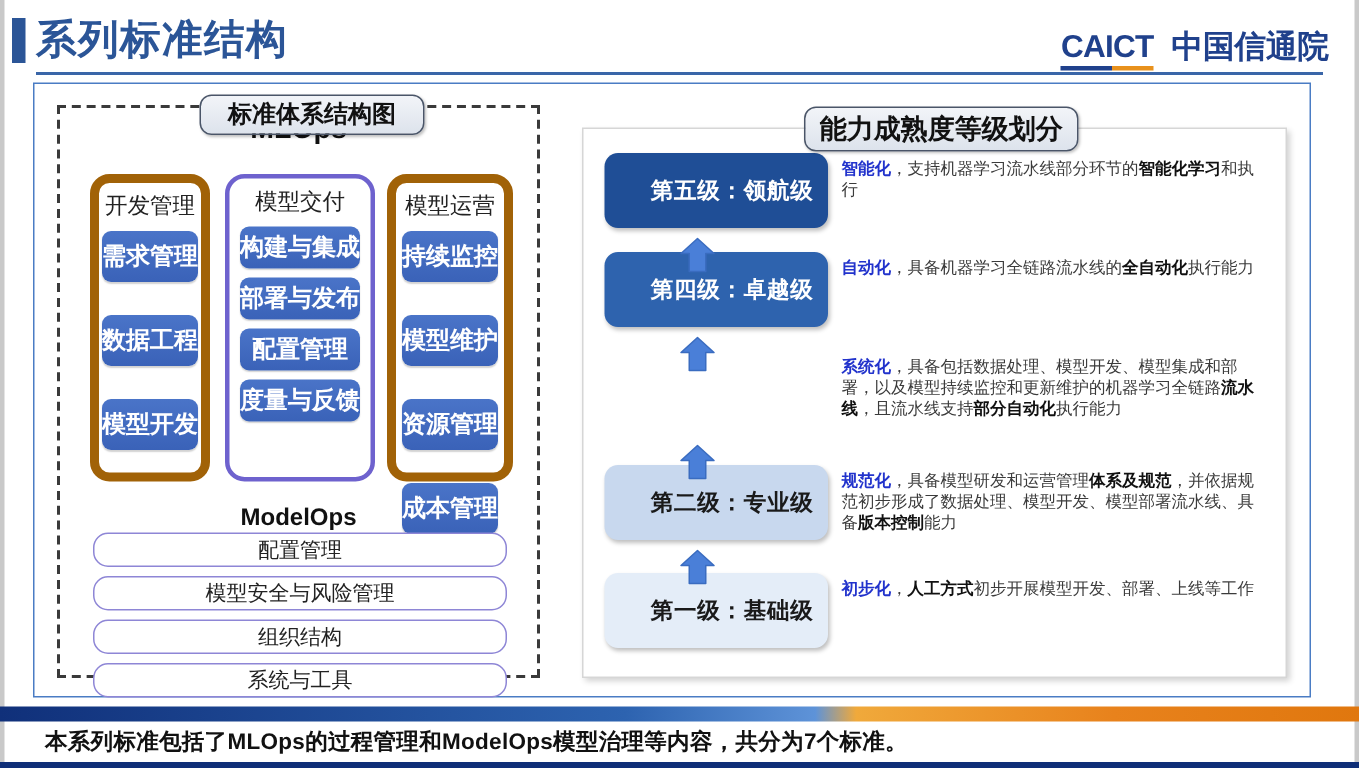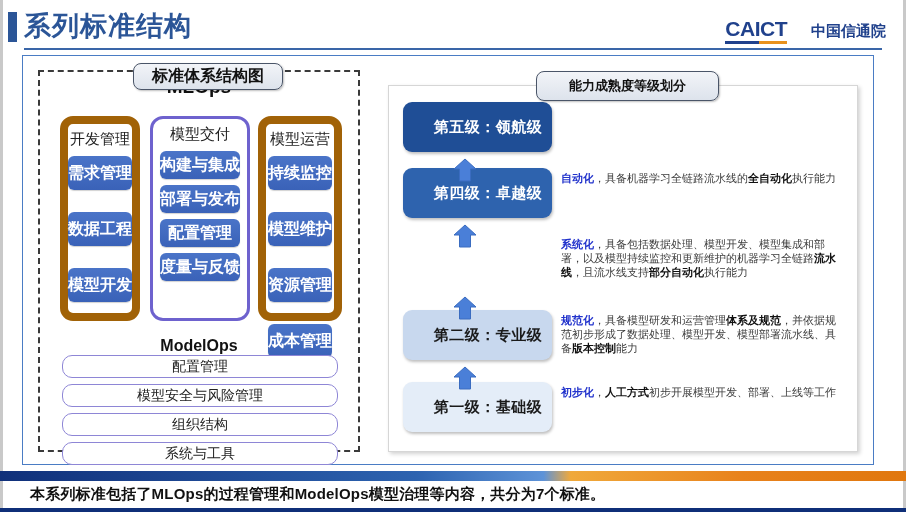--- a/index.html
+++ b/index.html
@@ -29,21 +29,21 @@
   }
   .logo-caict{
     font-size:21px;font-weight:bold;color:#20418C;
     letter-spacing:-0.5px;position:relative;padding-bottom:3px;
   }
   .logo-caict .ul{
     position:absolute;left:0;bottom:0;width:100%;height:3px;
     background:linear-gradient(to right,#20418C 0 55%,#E8911C 55% 100%);
   }
   .logo-cn{
-    font-size:15px;font-weight:bold;color:#20418C;margin-left:24px;
+    font-size:21px;font-weight:bold;color:#20418C;margin-left:12px;
     letter-spacing:0px;
   }
   .header-rule{
     position:absolute;left:24px;top:48px;width:858px;height:2px;
     background:#3A66A8;
   }
 
   
   .content-frame{
     position:absolute;left:22px;top:55px;width:852px;height:410px;
@@ -63,35 +63,35 @@
     position:absolute;
     background:linear-gradient(to bottom,#F2F4F8 0%,#DDE3EC 100%);
     border:1.8px solid #4A5568;
     border-radius:8px;
     font-weight:bold;color:#111;
     display:flex;align-items:center;justify-content:center;
     box-shadow:1px 1px 2px rgba(0,0,0,.25);
     z-index:5;
   }
   #badge-left{ left:133px;top:63px;width:148px;height:25px;font-size:16px;}
-  #badge-right{ left:536px;top:71px;width:181px;height:28px;font-size:13px;}
+  #badge-right{ left:536px;top:71px;width:181px;height:28px;font-size:18px;}
 
   .mlops-title{
     position:absolute;left:38px;top:76px;width:322px;
     text-align:center;font-size:19px;font-weight:bold;color:#111;
   }
   .modelops-title{
     position:absolute;left:38px;top:337px;width:322px;
     text-align:center;font-size:16px;font-weight:bold;color:#111;
   }
 
   
   .col{
     position:absolute;top:116px;height:205px;
-    border:8px solid #a16207;border-radius:13px;
+    border:6px solid #a16207;border-radius:13px;
     background:#fff;box-sizing:border-box;
   }
   .col.mid{ border:3px solid #6E62CE; }
   #col0{ left:60px;width:80px;}
   #col1{ left:150px;width:100px;}
   #col2{ left:258px;width:84px;}
   .col-head{
     position:absolute;left:0;top:6px;width:100%;
     text-align:center;font-size:15px;color:#222;font-weight:500;
   }
@@ -226,20 +226,21 @@
 <div class="modelops-title">ModelOps</div>
 <div class="mo-rows">
   <div class="mo-row">配置管理</div>
   <div class="mo-row">模型安全与风险管理</div>
   <div class="mo-row">组织结构</div>
   <div class="mo-row">系统与工具</div>
 </div>
 
 <div class="right-panel" id="maturity-panel">
     <div class="lvl-box" style="top: 16px; background: rgb(31, 78, 150); color: rgb(255, 255, 255);">第五级：领航级</div>
+    <div class="lvl-desc" style="top: 20px;"><b class="kw">智能化</b>，支持机器学习流水线部分环节的<b class="em">智能化学习</b>和执行</div>
     <div class="lvl-box" style="top: 82px; background: rgb(46, 99, 174); color: rgb(255, 255, 255);">第四级：卓越级</div>
     <div class="lvl-desc" style="top: 86px;"><b class="kw">自动化</b>，具备机器学习全链路流水线的<b class="em">全自动化</b>执行能力</div>
     <div class="lvl-desc" style="top: 152px;"><b class="kw">系统化</b>，具备包括数据处理、模型开发、模型集成和部署，以及模型持续监控和更新维护的机器学习全链路<b class="em">流水线</b>，且流水线支持<b class="em">部分自动化</b>执行能力</div>
     <div class="lvl-box" style="top: 224px; background: rgb(200, 216, 238); color: rgb(26, 26, 26);">第二级：专业级</div>
     <div class="lvl-desc" style="top: 228px;"><b class="kw">规范化</b>，具备模型研发和运营管理<b class="em">体系及规范</b>，并依据规范初步形成了数据处理、模型开发、模型部署流水线、具备<b class="em">版本控制</b>能力</div>
     <div class="lvl-box" style="top: 296px; background: rgb(228, 237, 248); color: rgb(26, 26, 26);">第一级：基础级</div>
     <div class="lvl-desc" style="top: 300px;"><b class="kw">初步化</b>，<b class="em">人工方式</b>初步开展模型开发、部署、上线等工作</div>
     <div class="arrow" style="top: 72px;">
       <svg width="26" height="24" viewBox="0 0 26 24">
         <path d="M13 1 L24 11 L18.5 11 L18.5 23 L7.5 23 L7.5 11 L2 11 Z" fill="#4A7FD8" stroke="#3A6CC0" stroke-width="1" stroke-linejoin="round"></path>

